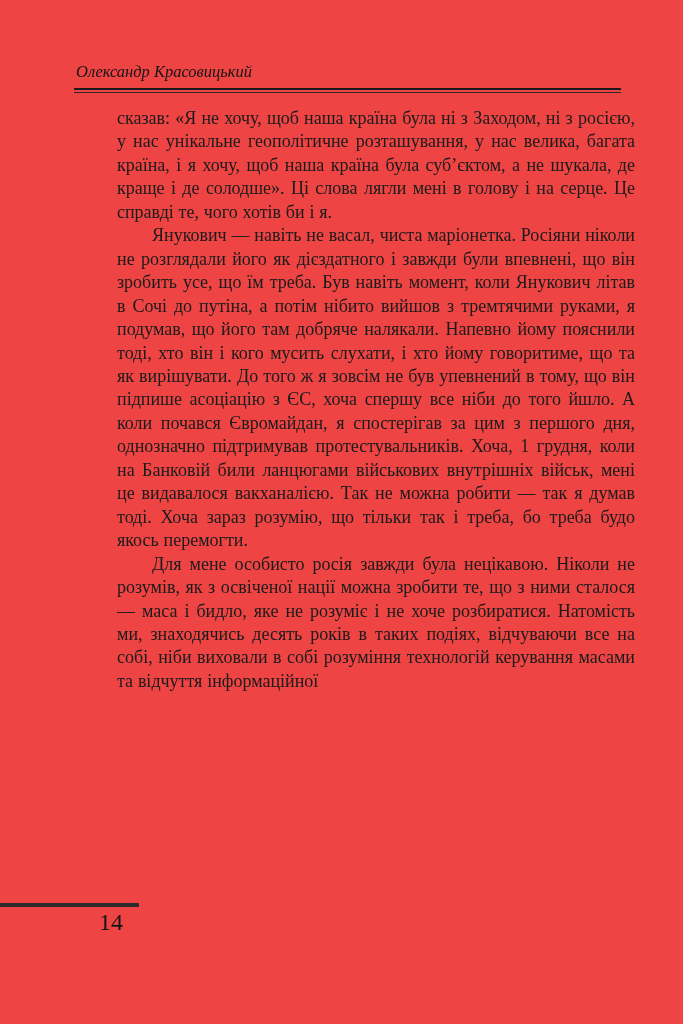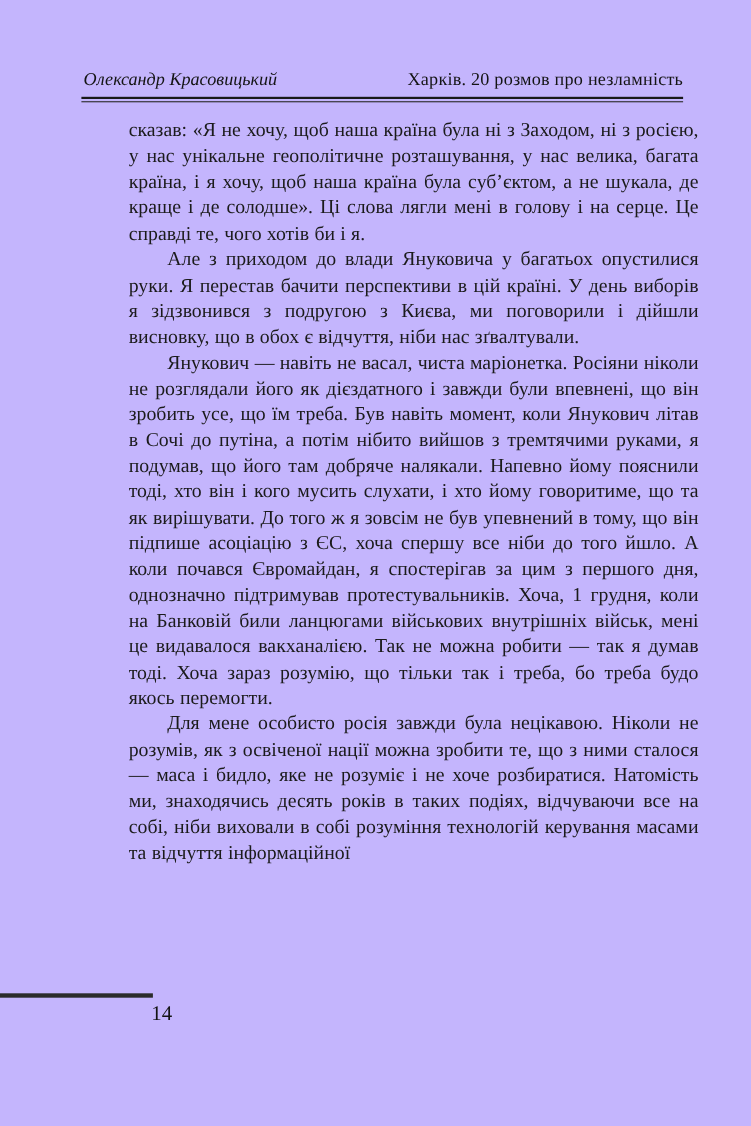--- a/index.html
+++ b/index.html
@@ -5,21 +5,21 @@
   html, body {
     margin: 0;
     padding: 0;
     background: #e8e8e8;
   }
   .page {
     position: relative;
     width: 683px;
     height: 1024px;
     margin: 0 auto;
-    background: #c4b5fd;
+    background: #ef4444;
     overflow: hidden;
     font-family: "Liberation Serif", "DejaVu Serif", serif;
     color: #1b1b1b;
   }
 
   
   .running-header {
     position: absolute;
     top: 61px;
     left: 76px;
@@ -80,41 +80,38 @@
     width: 139px;
     height: 3.5px;
     background: #2b2b2b;
   }
   .page-number {
     position: absolute;
     top: 909px;
     left: 95px;
     width: 32px;
     text-align: center;
-    font-size: 19px;
+    font-size: 24px;
     line-height: 26px;
     color: #141414;
-    margin-left: 36px;
   }
 </style>
 </head>
 <body>
 
 <div class="page">
 
   <div class="running-header">
     <span class="author">Олександр Красовицький</span>
-    <span class="book-title">Харків. 20 розмов про незламність</span>
   </div>
 
   <div class="header-rule"></div>
 
   <div class="body-text" lang="uk">
     <p class="no-indent">сказав: «Я не хочу, щоб наша країна була ні з Заходом, ні з росією, у нас унікальне геополітичне розташування, у нас велика, багата країна, і я хочу, щоб наша країна була суб’єктом, а не шукала, де краще і де солодше». Ці слова лягли мені в голову і на серце. Це справді те, чого хотів би і я.</p>
-    <p>Але з приходом до влади Януковича у багатьох опустилися руки. Я перестав бачити перспективи в цій країні. У день виборів я зідзвонився з подругою з Києва, ми поговорили і дійшли висновку, що в обох є відчуття, ніби нас зґвалтували.</p>
     <p>Янукович — навіть не васал, чиста маріонетка. Росіяни ніколи не розглядали його як дієздатного і завжди були впевнені, що він зробить усе, що їм треба. Був навіть момент, коли Янукович літав в Сочі до путіна, а потім нібито вийшов з тремтячими руками, я подумав, що його там добряче налякали. Напевно йому пояснили тоді, хто він і кого мусить слухати, і хто йому говоритиме, що та як вирішувати. До того ж я зовсім не був упевнений в тому, що він підпише асоціацію з ЄС, хоча спершу все ніби до того йшло. А коли почався Євромайдан, я спостерігав за цим з першого дня, однозначно підтримував протестувальників. Хоча, 1 грудня, коли на Банковій били ланцюгами військових внутрішніх військ, мені це видавалося вакханалією. Так не можна робити — так я думав тоді. Хоча зараз розумію, що тільки так і треба, бо треба будо якось перемогти.</p>
     <p>Для мене особисто росія завжди була нецікавою. Ніколи не розумів, як з освіченої нації можна зробити те, що з ними сталося — маса і бидло, яке не розуміє і не хоче розбиратися. Натомість ми, знаходячись десять років в таких подіях, відчуваючи все на собі, ніби виховали в собі розуміння технологій керування масами та відчуття інформаційної</p>
   </div>
 
   <div class="footer-bar"></div>
 
   <div class="page-number">14</div>
 
 </div>
 

